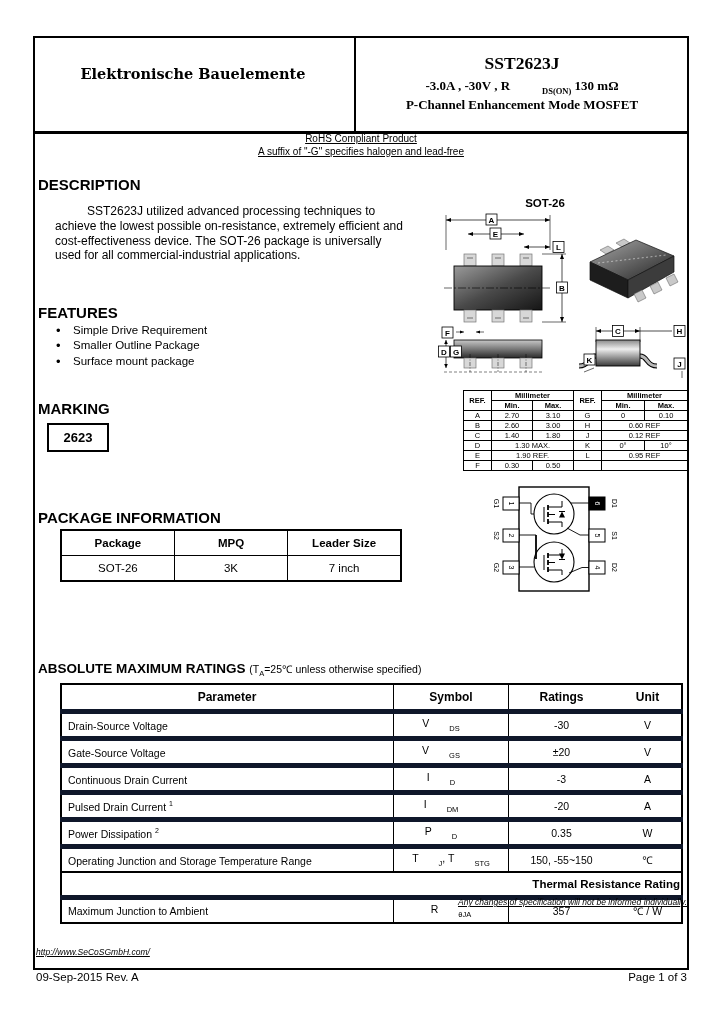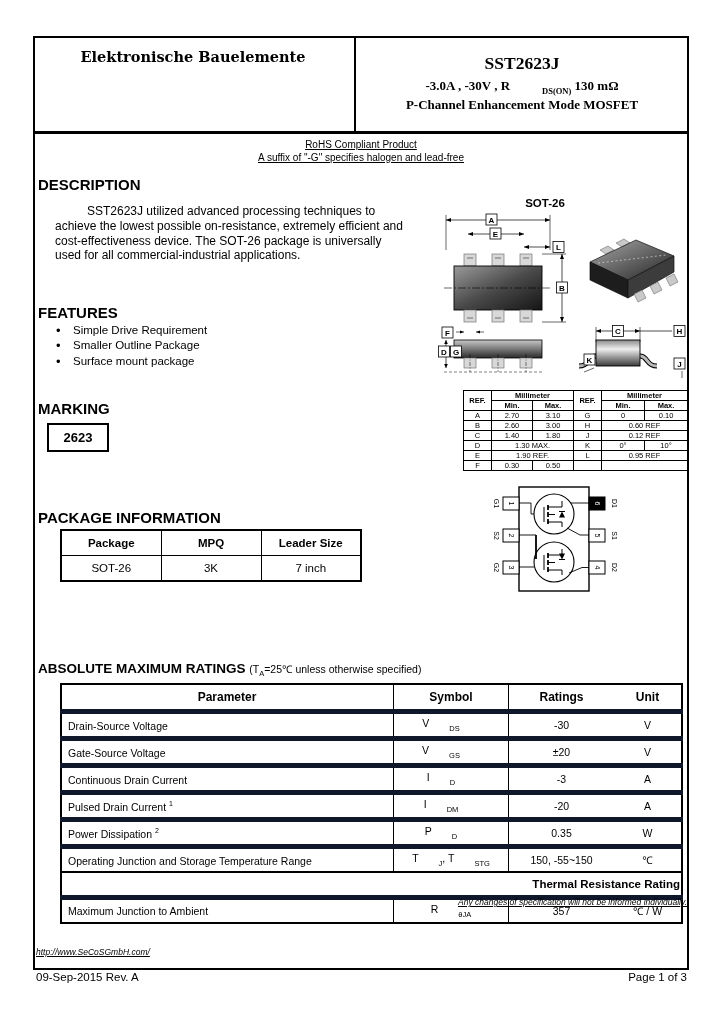--- a/index.html
+++ b/index.html
@@ -15,49 +15,49 @@
   .hdr-vline  { left:354px; top:36px; width:2px; height:97px; background:#000; }
   .hdr-hline  { left:33px; top:131px; width:656px; height:3px; background:#000; }
 
   .logo-block { left:53px; top:47px; width:280px; text-align:center; }
   .logo-word  { font-family:"DejaVu Serif", serif; font-weight:bold; font-size:40px;
                 line-height:42px; color:#1b82c8; letter-spacing:1px; position:relative; display:inline-block; }
   .logo-e { position:relative; display:inline-block; }
   .logo-e .pie { position:absolute; left:1px; top:5px; width:18px; height:18px; border-radius:50%;
                  background:conic-gradient(from 200deg, #ffdf00 0 270deg, transparent 270deg 360deg); z-index:0; }
   .logo-e .ch  { position:relative; z-index:1; }
-  .logo-tagline { font-family:"DejaVu Serif", serif; font-weight:bold; font-size:14.5px; color:#000; margin-top:1px; }
+  .logo-tagline { font-family:"DejaVu Serif", serif; font-weight:bold; font-size:14.5px; color:#000; margin-top:18px; }
 
   .title-block { left:359px; top:53px; width:326px; text-align:center; font-family:"Liberation Serif", serif; }
   .part-number { font-size:17.5px; font-weight:bold; margin-bottom:4px; }
   .spec-line   { font-size:13px; font-weight:bold; }
   .spec-line sub { font-size:8.5px;padding-left:32px; }
   .device-type { font-size:13px; font-weight:bold; margin-top:1px; }
 
-  .rohs-block { left:33px; top:139px; width:656px; text-align:center; font-size:10px; line-height:12.5px; }
+  .rohs-block { left:33px; top:133px; width:656px; text-align:center; font-size:10px; line-height:12.5px; }
   .rohs-block div { text-decoration:underline; }
 
   
   .sec-heading { font-weight:bold; font-size:15px; }
   .desc-body { left:55px; top:204px; width:348px; font-size:12px; line-height:14.8px; text-indent:32px; }
   .features-list { left:50px; top:324px; width:300px; font-size:11.5px; list-style:none; margin:0; padding:0; }
   .features-list li { position:relative; padding-left:23px; margin-bottom:3.4px; }
   .features-list li::before { content:"•"; position:absolute; left:6px; top:-1px; font-size:13px; }
 
   .marking-box { left:47px; top:423px; width:58px; height:25px; border:2px solid #000;
                  font-size:13px; font-weight:bold; text-align:center; line-height:25px; }
 
   
   .dims { left:463px; top:390px; width:224px; border-collapse:collapse; font-size:7.5px; table-layout:fixed; }
   .dims th, .dims td { border:1px solid #000; padding:0 1px; text-align:center; height:9px; line-height:9px; }
   .dims { border:1.5px solid #000; }
   .dims th { font-weight:bold; }
 
   
-  .pkginfo { left:60px; top:529px; width:302px; border-collapse:collapse; font-size:11.5px; table-layout:fixed; border:2px solid #000; }
+  .pkginfo { left:60px; top:529px; width:342px; border-collapse:collapse; font-size:11.5px; table-layout:fixed; border:2px solid #000; }
   .pkginfo th, .pkginfo td { border:1.5px solid #000; text-align:center; height:22px; }
   .pkginfo th { font-weight:bold; }
 
   
   .amr-note { font-weight:normal; font-size:10.5px; }
   .amr-note sub { font-size:7.5px; }
   .amr { left:60px; top:683px; width:610px; border-collapse:collapse; border:2px solid #000; font-size:10.5px; table-layout:fixed; }
   .amr th { font-size:12px; font-weight:bold; height:22px; border-bottom:2px solid #000; }
   .amr td { height:20px; border-top:5px solid #0f172a; }
   .amr .c-param { width:330px; text-align:left; padding-left:6px; border-right:1px solid #000; }

